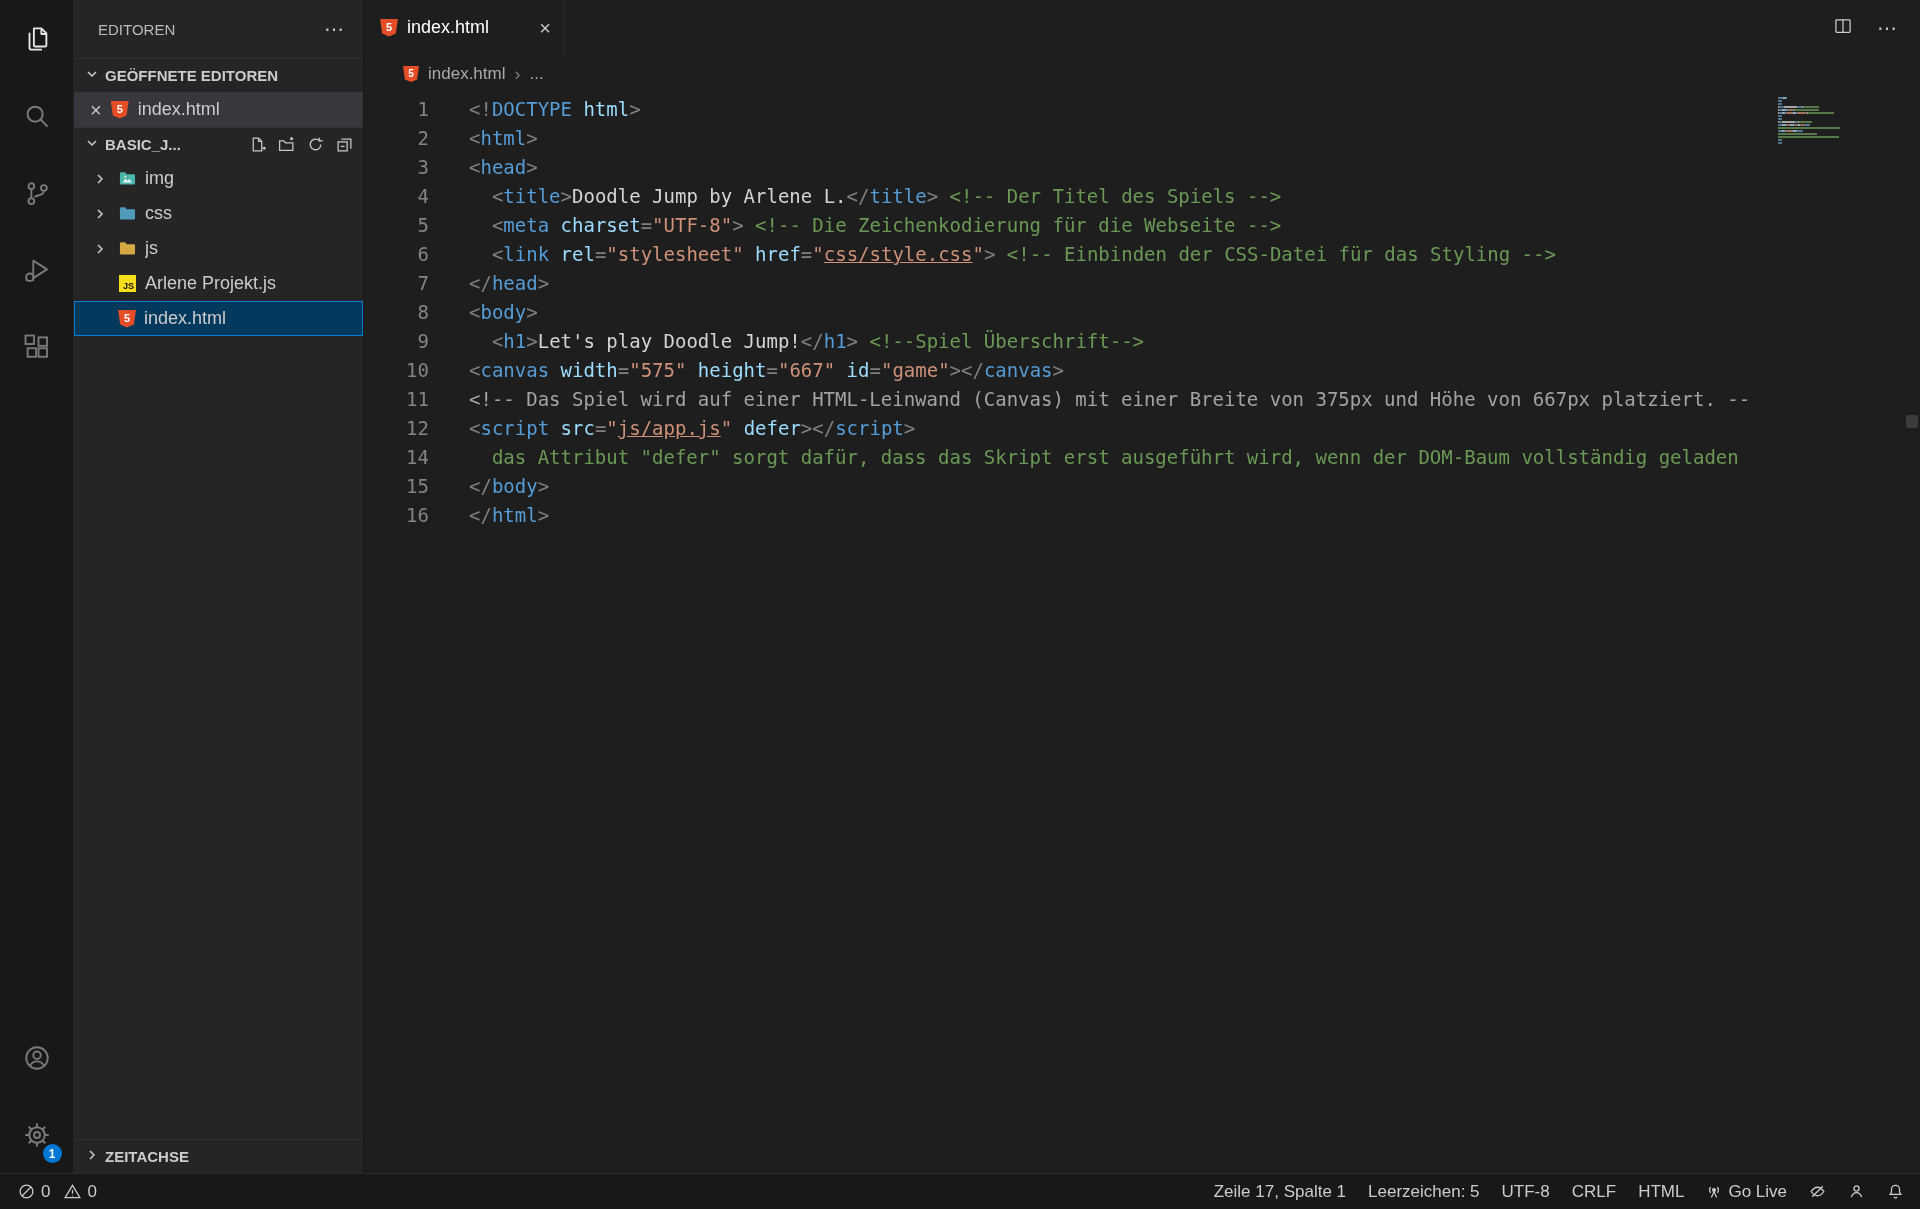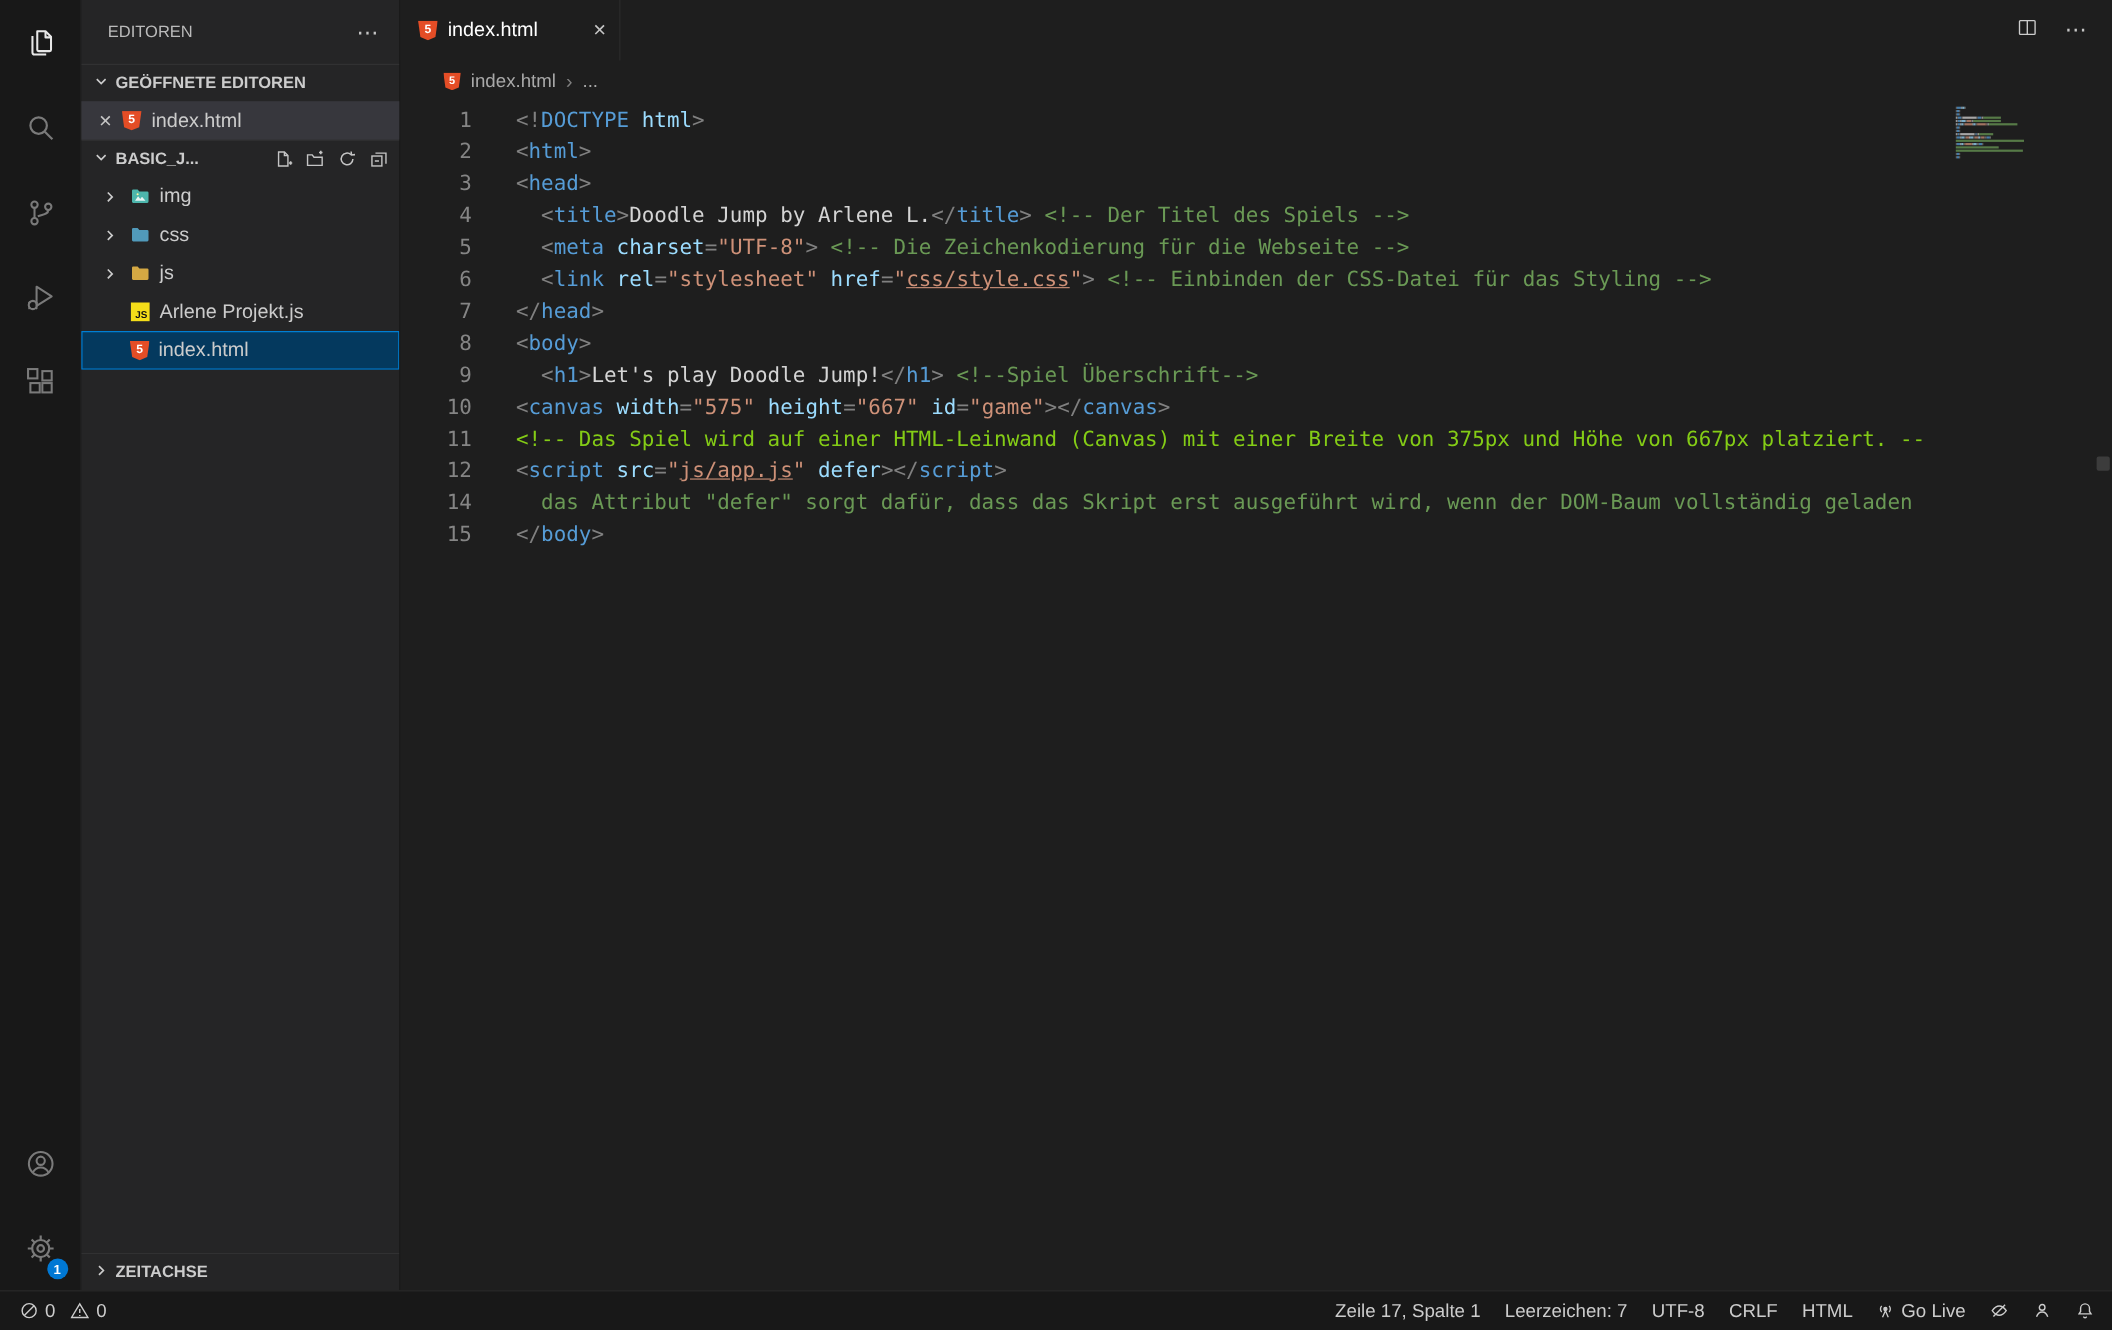--- a/index.html
+++ b/index.html
@@ -315,24 +315,25 @@
             <div class="code-row"><div class="ln">1</div><div class="lc"><span style="color: rgb(128, 128, 128);">&lt;!</span><span style="color: rgb(86, 156, 214);">DOCTYPE</span><span style="color: rgb(212, 212, 212);"> </span><span style="color: rgb(156, 220, 254);">html</span><span style="color: rgb(128, 128, 128);">&gt;</span></div></div>
             <div class="code-row"><div class="ln">2</div><div class="lc"><span style="color: rgb(128, 128, 128);">&lt;</span><span style="color: rgb(86, 156, 214);">html</span><span style="color: rgb(128, 128, 128);">&gt;</span></div></div>
             <div class="code-row"><div class="ln">3</div><div class="lc"><span style="color: rgb(128, 128, 128);">&lt;</span><span style="color: rgb(86, 156, 214);">head</span><span style="color: rgb(128, 128, 128);">&gt;</span></div></div>
             <div class="code-row"><div class="ln">4</div><div class="lc"><span style="color: rgb(212, 212, 212);">  </span><span style="color: rgb(128, 128, 128);">&lt;</span><span style="color: rgb(86, 156, 214);">title</span><span style="color: rgb(128, 128, 128);">&gt;</span><span style="color: rgb(212, 212, 212);">Doodle Jump by Arlene L.</span><span style="color: rgb(128, 128, 128);">&lt;/</span><span style="color: rgb(86, 156, 214);">title</span><span style="color: rgb(128, 128, 128);">&gt;</span><span style="color: rgb(212, 212, 212);"> </span><span style="color: rgb(106, 153, 85);">&lt;!-- Der Titel des Spiels --&gt;</span></div></div>
             <div class="code-row"><div class="ln">5</div><div class="lc"><span style="color: rgb(212, 212, 212);">  </span><span style="color: rgb(128, 128, 128);">&lt;</span><span style="color: rgb(86, 156, 214);">meta</span><span style="color: rgb(212, 212, 212);"> </span><span style="color: rgb(156, 220, 254);">charset</span><span style="color: rgb(128, 128, 128);">=</span><span style="color: rgb(206, 145, 120);">"UTF-8"</span><span style="color: rgb(128, 128, 128);">&gt;</span><span style="color: rgb(212, 212, 212);"> </span><span style="color: rgb(106, 153, 85);">&lt;!-- Die Zeichenkodierung für die Webseite --&gt;</span></div></div>
             <div class="code-row"><div class="ln">6</div><div class="lc"><span style="color: rgb(212, 212, 212);">  </span><span style="color: rgb(128, 128, 128);">&lt;</span><span style="color: rgb(86, 156, 214);">link</span><span style="color: rgb(212, 212, 212);"> </span><span style="color: rgb(156, 220, 254);">rel</span><span style="color: rgb(128, 128, 128);">=</span><span style="color: rgb(206, 145, 120);">"stylesheet"</span><span style="color: rgb(212, 212, 212);"> </span><span style="color: rgb(156, 220, 254);">href</span><span style="color: rgb(128, 128, 128);">=</span><span style="color: rgb(206, 145, 120);">"</span><span style="color: rgb(206, 145, 120); text-decoration: underline;">css/style.css</span><span style="color: rgb(206, 145, 120);">"</span><span style="color: rgb(128, 128, 128);">&gt;</span><span style="color: rgb(212, 212, 212);"> </span><span style="color: rgb(106, 153, 85);">&lt;!-- Einbinden der CSS-Datei für das Styling --&gt;</span></div></div>
             <div class="code-row"><div class="ln">7</div><div class="lc"><span style="color: rgb(128, 128, 128);">&lt;/</span><span style="color: rgb(86, 156, 214);">head</span><span style="color: rgb(128, 128, 128);">&gt;</span></div></div>
             <div class="code-row"><div class="ln">8</div><div class="lc"><span style="color: rgb(128, 128, 128);">&lt;</span><span style="color: rgb(86, 156, 214);">body</span><span style="color: rgb(128, 128, 128);">&gt;</span></div></div>
             <div class="code-row"><div class="ln">9</div><div class="lc"><span style="color: rgb(212, 212, 212);">  </span><span style="color: rgb(128, 128, 128);">&lt;</span><span style="color: rgb(86, 156, 214);">h1</span><span style="color: rgb(128, 128, 128);">&gt;</span><span style="color: rgb(212, 212, 212);">Let's play Doodle Jump!</span><span style="color: rgb(128, 128, 128);">&lt;/</span><span style="color: rgb(86, 156, 214);">h1</span><span style="color: rgb(128, 128, 128);">&gt;</span><span style="color: rgb(212, 212, 212);"> </span><span style="color: rgb(106, 153, 85);">&lt;!--Spiel Überschrift--&gt;</span></div></div>
             <div class="code-row"><div class="ln">10</div><div class="lc"><span style="color: rgb(128, 128, 128);">&lt;</span><span style="color: rgb(86, 156, 214);">canvas</span><span style="color: rgb(212, 212, 212);"> </span><span style="color: rgb(156, 220, 254);">width</span><span style="color: rgb(128, 128, 128);">=</span><span style="color: rgb(206, 145, 120);">"575"</span><span style="color: rgb(212, 212, 212);"> </span><span style="color: rgb(156, 220, 254);">height</span><span style="color: rgb(128, 128, 128);">=</span><span style="color: rgb(206, 145, 120);">"667"</span><span style="color: rgb(212, 212, 212);"> </span><span style="color: rgb(156, 220, 254);">id</span><span style="color: rgb(128, 128, 128);">=</span><span style="color: rgb(206, 145, 120);">"game"</span><span style="color: rgb(128, 128, 128);">&gt;&lt;/</span><span style="color: rgb(86, 156, 214);">canvas</span><span style="color: rgb(128, 128, 128);">&gt;</span></div></div>
-            <div class="code-row"><div class="ln">11</div><div class="lc"><span style="color: #84cc16;">&lt;!-- Das Spiel wird auf einer HTML-Leinwand (Canvas) mit einer Breite von 375px und Höhe von 667px platziert. --</span></div></div>
+            <div class="code-row"><div class="ln">11</div><div class="lc"><span style="color: #a3a3a3;">&lt;!-- Das Spiel wird auf einer HTML-Leinwand (Canvas) mit einer Breite von 375px und Höhe von 667px platziert. --</span></div></div>
             <div class="code-row"><div class="ln">12</div><div class="lc"><span style="color: rgb(128, 128, 128);">&lt;</span><span style="color: rgb(86, 156, 214);">script</span><span style="color: rgb(212, 212, 212);"> </span><span style="color: rgb(156, 220, 254);">src</span><span style="color: rgb(128, 128, 128);">=</span><span style="color: rgb(206, 145, 120);">"</span><span style="color: rgb(206, 145, 120); text-decoration: underline;">js/app.js</span><span style="color: rgb(206, 145, 120);">"</span><span style="color: rgb(212, 212, 212);"> </span><span style="color: rgb(156, 220, 254);">defer</span><span style="color: rgb(128, 128, 128);">&gt;&lt;/</span><span style="color: rgb(86, 156, 214);">script</span><span style="color: rgb(128, 128, 128);">&gt;</span></div></div>
             <div class="code-row"><div class="ln">14</div><div class="lc"><span style="color: rgb(106, 153, 85);">  das Attribut "defer" sorgt dafür, dass das Skript erst ausgeführt wird, wenn der DOM-Baum vollständig geladen</span></div></div>
             <div class="code-row"><div class="ln">15</div><div class="lc"><span style="color: rgb(128, 128, 128);">&lt;/</span><span style="color: rgb(86, 156, 214);">body</span><span style="color: rgb(128, 128, 128);">&gt;</span></div></div>
+            <div class="code-row"><div class="ln">16</div><div class="lc"><span style="color: rgb(128, 128, 128);">&lt;/</span><span style="color: rgb(86, 156, 214);">html</span><span style="color: rgb(128, 128, 128);">&gt;</span></div></div>
           </div>
         <div class="minimap">
             <div class="mm-line">
               <span style="width: 1px; background: rgb(128, 128, 128);"></span>
               <span style="width: 4px; background: rgb(86, 156, 214);"></span>
               <span style="width: 1px; background: rgb(212, 212, 212);"></span>
               <span style="width: 2px; background: rgb(156, 220, 254);"></span>
               <span style="width: 1px; background: rgb(128, 128, 128);"></span>
             </div>
             <div class="mm-line">
@@ -484,21 +485,21 @@
               <path d="M8 2.2L15 13.8H1z"></path>
               <path d="M8 6.5v3.6"></path>
               <path d="M8 11.8v.7"></path>
             </svg>
         </span>
         <span>0</span>
       </div>
     </div>
     <div class="sb-right">
       <div class="sb-item">Zeile 17, Spalte 1</div>
-      <div class="sb-item">Leerzeichen: 7</div>
+      <div class="sb-item">Leerzeichen: 5</div>
       <div class="sb-item">UTF-8</div>
       <div class="sb-item">CRLF</div>
       <div class="sb-item">HTML</div>
       <div class="sb-item">
         <span>
           <svg width="16" height="16" viewBox="0 0 16 16" fill="none" stroke="#cccccc" stroke-width="1.2">
               <circle cx="8" cy="6" r="1.4" fill="#cccccc"></circle>
               <path d="M4.6 3.2a4.6 4.6 0 0 0 0 5.6M11.4 3.2a4.6 4.6 0 0 1 0 5.6"></path>
               <path d="M8 7.5l-2.6 6M8 7.5l2.6 6"></path>
             </svg>

